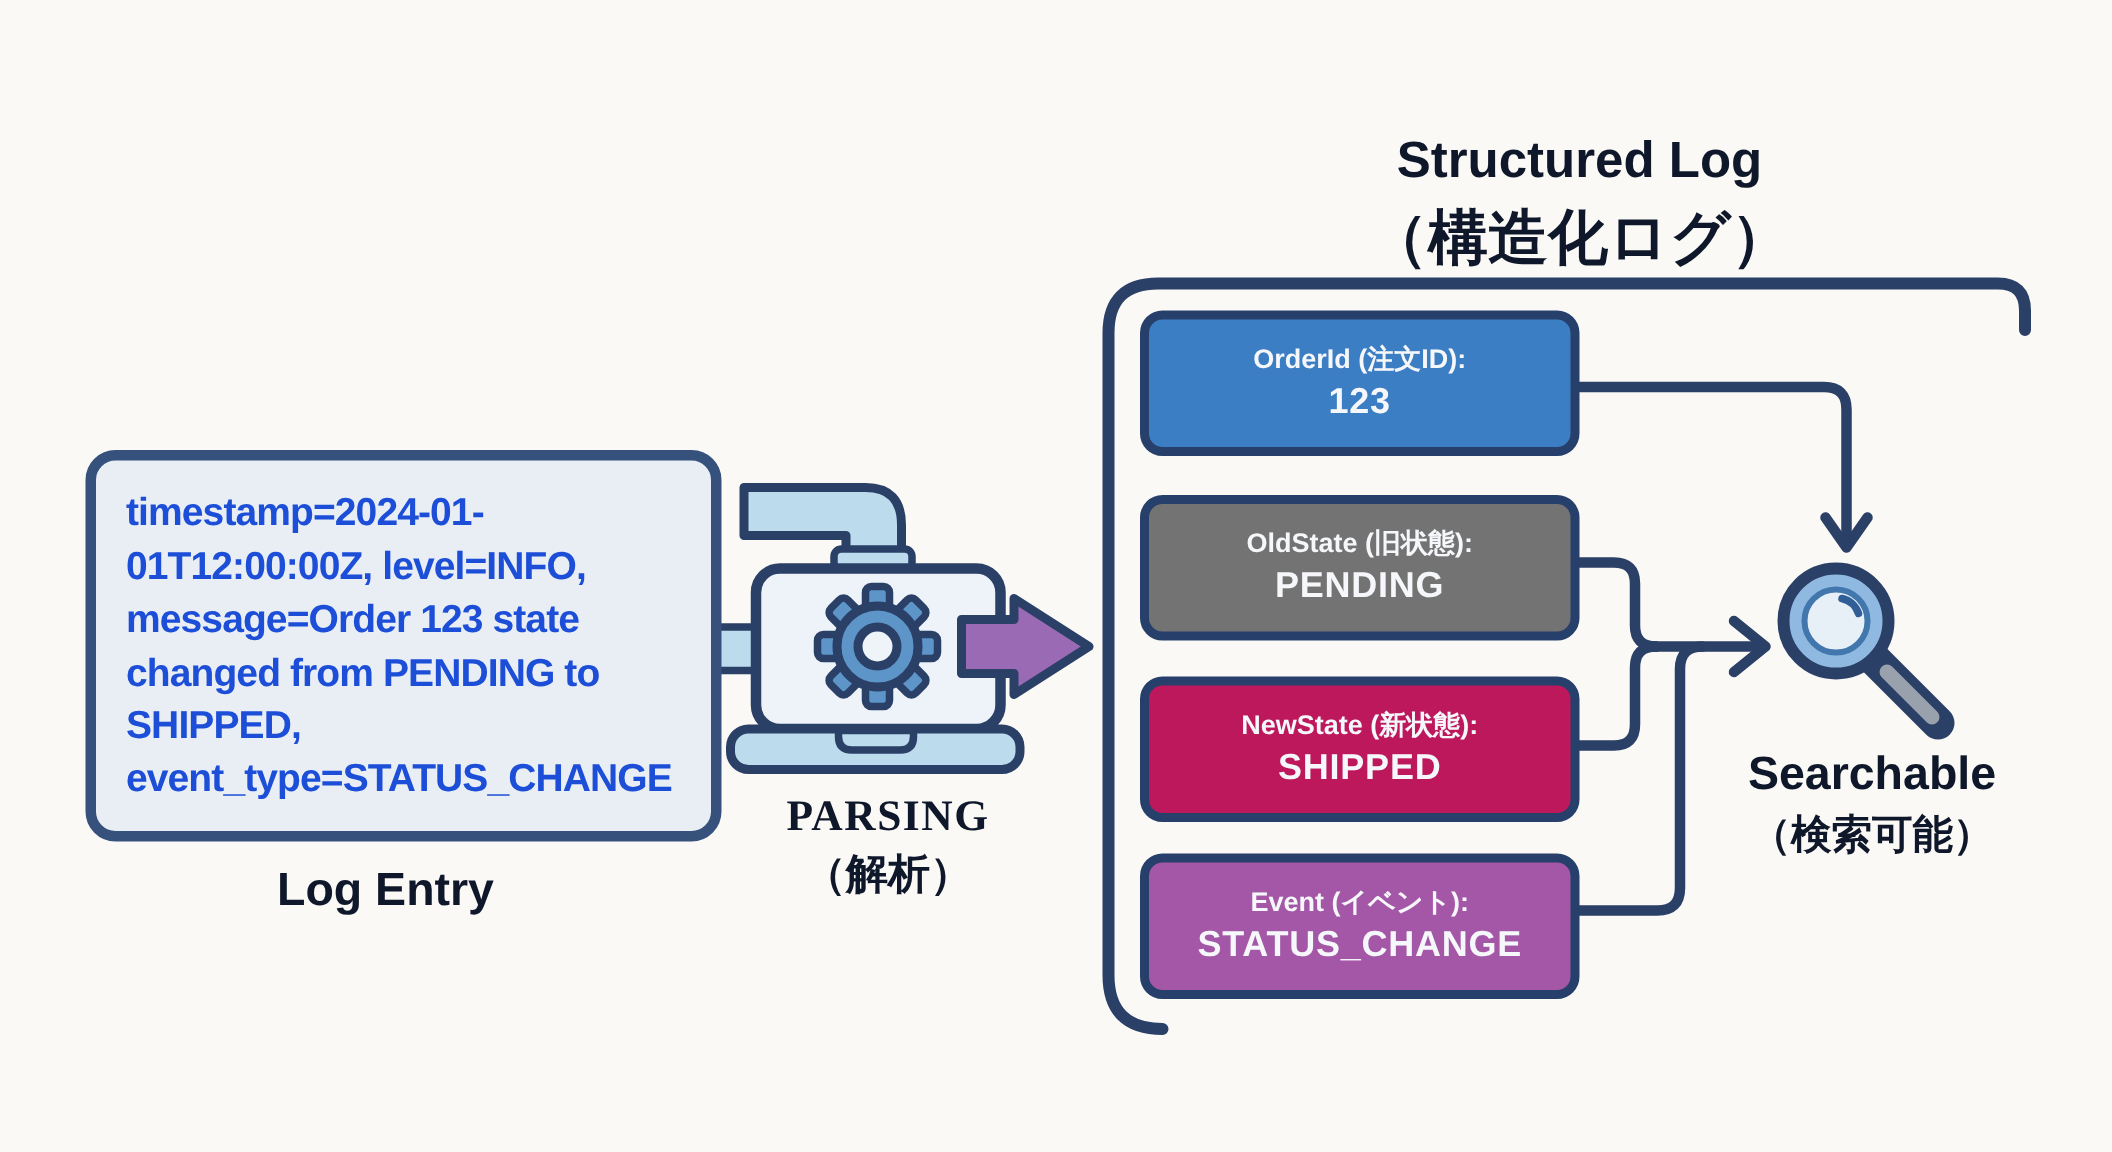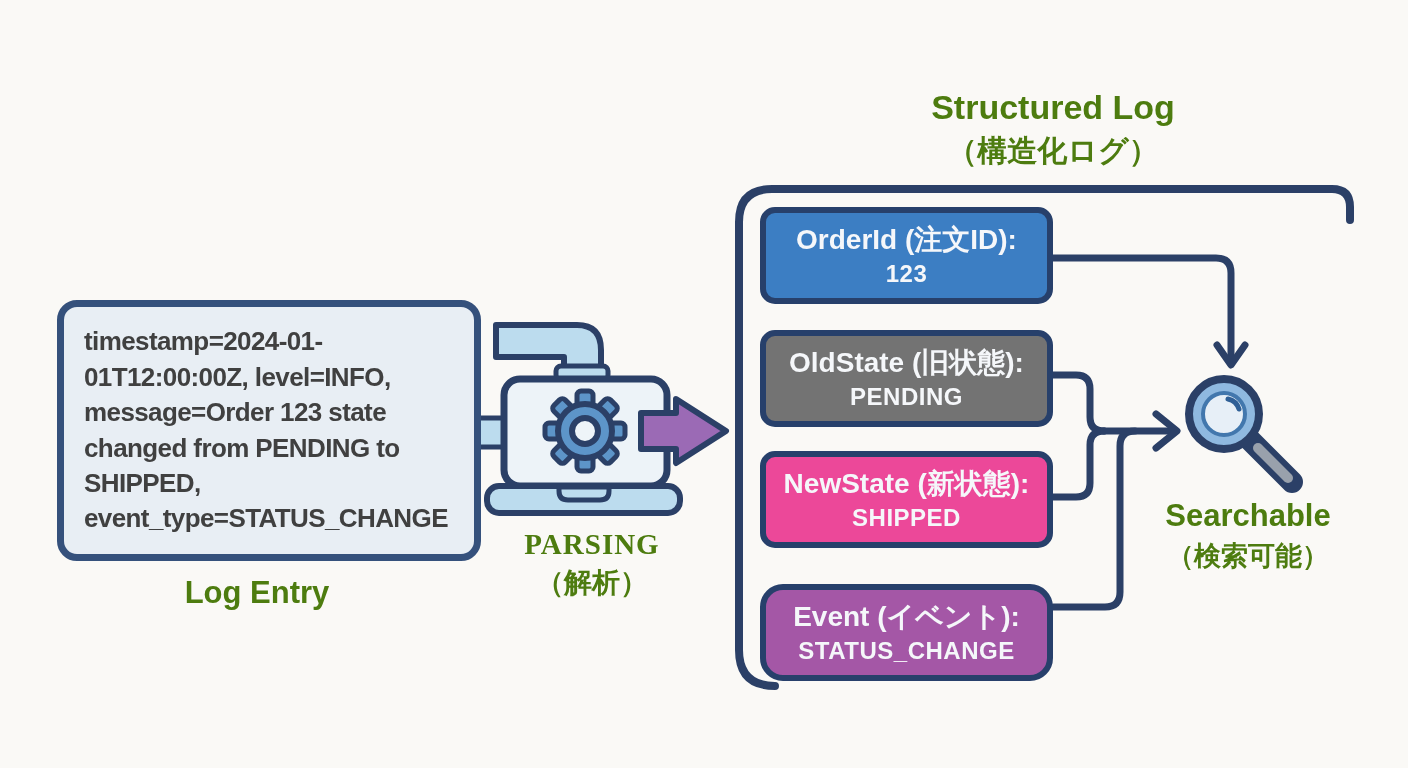--- a/index.html
+++ b/index.html
@@ -14,58 +14,58 @@
 
   
   .log-box{
     position:absolute;left:57px;top:300px;width:424px;height:261px;
     background:#e8eef4;border:7px solid #35517c;border-radius:20px;
     box-sizing:border-box;
     display:flex;align-items:center;
   }
   .log-text{
     padding:8px 14px 8px 20px;
-    font-size:26px;font-weight:700;color:#404040;
+    font-size:26px;font-weight:700;color:#1d4ed8;
     line-height:1.36;letter-spacing:-0.6px;
     white-space:pre-line;
   }
 
-  .caption{position:absolute;text-align:center;color:#4d7c0f;}
+  .caption{position:absolute;text-align:center;color:#0f172a;}
   .caption .en{font-weight:800;}
   .caption .ja{font-weight:700;}
 
   .cap-log{left:87px;top:575px;width:340px;}
   .cap-log .en{font-size:31px;}
   .cap-log .ja{font-size:28px;margin-top:4px;}
 
   .cap-parsing{left:472px;top:528px;width:240px;}
   .cap-parsing .en{font-size:29px;letter-spacing:1px;font-family:Liberation Serif, serif;}
   .cap-parsing .ja{font-size:28px;margin-top:3px;}
 
   .cap-structured{left:853px;top:88px;width:400px;}
   .cap-structured .en{font-size:34px;}
-  .cap-structured .ja{font-size:30px;margin-top:4px;}
+  .cap-structured .ja{font-size:40px;margin-top:4px;}
 
   .cap-search{left:1128px;top:498px;width:240px;}
   .cap-search .en{font-size:31px;}
   .cap-search .ja{font-size:27px;margin-top:4px;}
 
   
   .field-box{
     position:absolute;left:760px;width:293px;height:97px;
     border:6px solid #27406b;border-radius:15px;box-sizing:border-box;
     display:flex;flex-direction:column;align-items:center;justify-content:center;
     color:#f5f7fa;text-align:center;
   }
-  .field-box .f-label{font-size:28px;font-weight:700;line-height:1.25;}
+  .field-box .f-label{font-size:18px;font-weight:700;line-height:1.25;}
   .field-box .f-value{font-size:24px;font-weight:700;line-height:1.25;margin-top:2px;letter-spacing:0.5px;}
   .fb-0{top:207px;}
   .fb-1{top:330px;}
   .fb-2{top:451px;}
-  .fb-3{top:584px;border-radius:23px;}
+  .fb-3{top:569px;}
 </style>
 </head>
 <body>
 
 <div class="stage">
 
   <svg class="overlay" width="1408" height="768" viewBox="0 0 1408 768">
 
     <g fill="none" stroke="#2b4067" stroke-width="8" stroke-linecap="round" stroke-linejoin="round">
       <path d="M 775 686 Q 739 686 739 650 L 739 222 Q 739 189 772 189 L 1332 189 Q 1350 189 1350 207 L 1350 220"></path>
@@ -144,21 +144,21 @@
   </div>
 
   <div class="field-box fb-0" style="background: rgb(60, 126, 195);">
     <div class="f-label">OrderId (注文ID):</div>
     <div class="f-value">123</div>
   </div>
   <div class="field-box fb-1" style="background: #737373;">
     <div class="f-label">OldState (旧状態):</div>
     <div class="f-value">PENDING</div>
   </div>
-  <div class="field-box fb-2" style="background: #ec4899;">
+  <div class="field-box fb-2" style="background: #be185d;">
     <div class="f-label">NewState (新状態):</div>
     <div class="f-value">SHIPPED</div>
   </div>
   <div class="field-box fb-3" style="background: rgb(164, 87, 166);">
     <div class="f-label">Event (イベント):</div>
     <div class="f-value">STATUS_CHANGE</div>
   </div>
 
   <div class="caption cap-search">
     <div class="en">Searchable</div>

